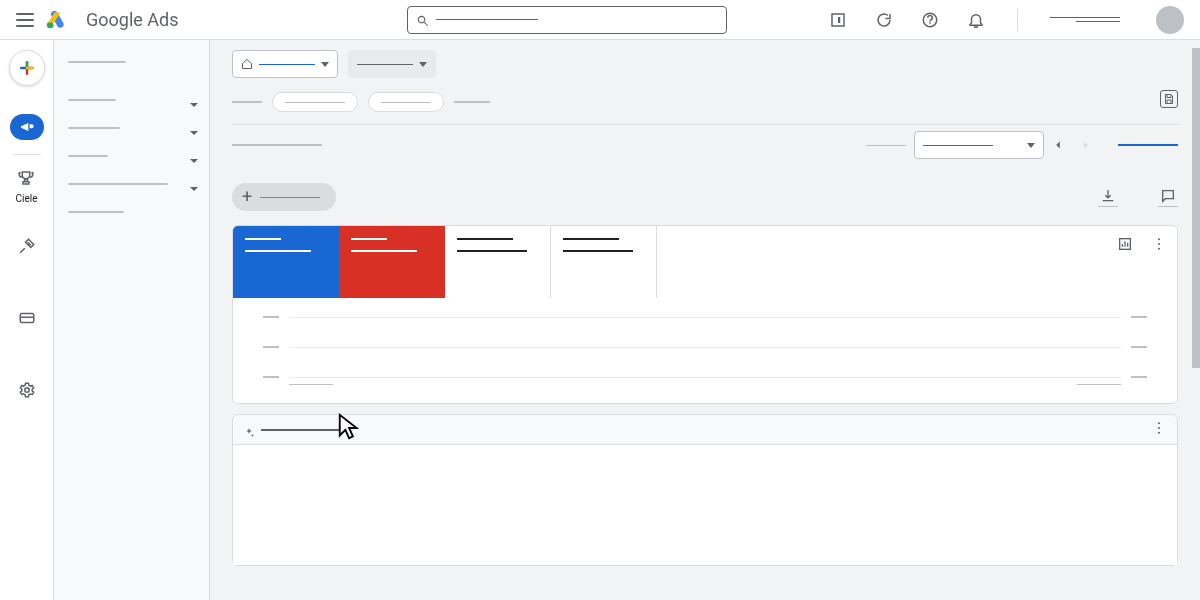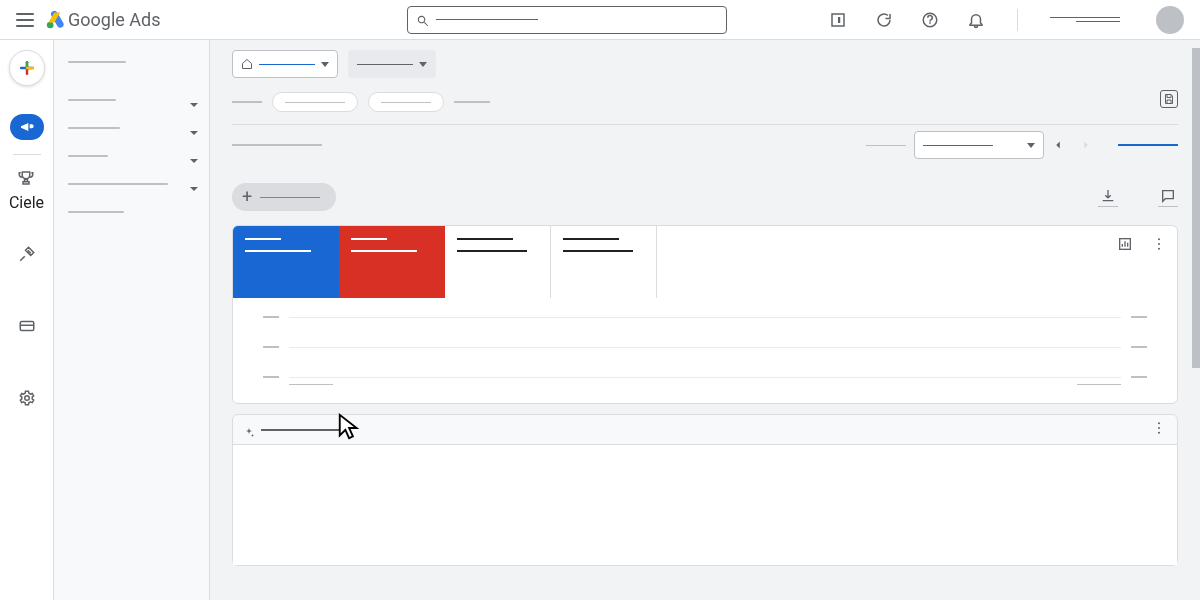--- a/index.html
+++ b/index.html
@@ -35,21 +35,21 @@
   }
   .hamburger span {
     display: block;
     height: 2px;
     background: #5f6368;
     border-radius: 1px;
   }
   .logo {
     display: flex;
     align-items: center;
-    gap: 2px;
+    gap: 20px;
     cursor: pointer;
   }
   .logo-mark {
     width: 20px;
     height: 20px;
     position: relative;
   }
   .logo-mark svg { display:block; }
   .logo-text {
     font-size: 18px;
@@ -162,21 +162,21 @@
   }
   .rail-item-wrap {
     display: flex;
     flex-direction: column;
     align-items: center;
     gap: 2px;
     cursor: pointer;
     color: #202124;
   }
   .rail-label {
-    font-size: 16px;
+    font-size: 10px;
     color: #202124;
   }
   .rail-divider {
     width: 28px;
     height: 1px;
     background: #dadce0;
     margin: 4px 0;
   }
   .rail-group-gap { height: 8px; }
   .rail-item-square {

